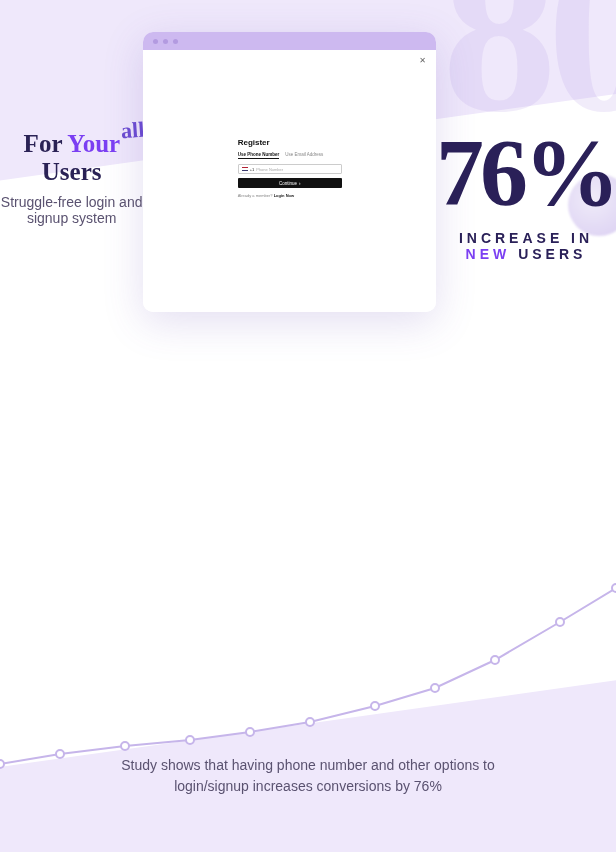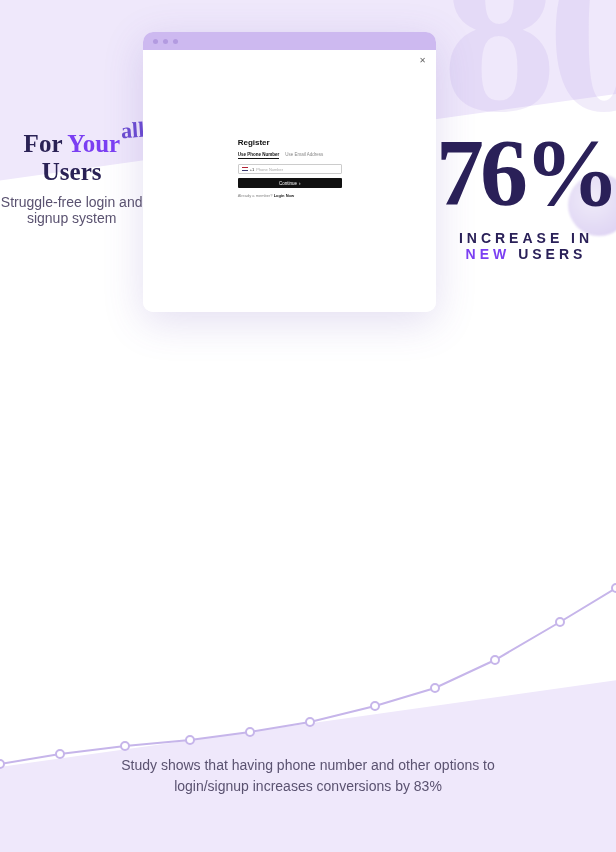--- a/index.html
+++ b/index.html
@@ -313,13 +313,13 @@
 
   <div class="stat-block">
     <div class="blob"></div>
     <div class="stat-num">76%</div>
     <div class="stat-caption">
       <span>INCREASE IN </span><span class="hl">NEW</span><span> USERS</span>
     </div>
   </div>
 </div>
 
-<div class="study-text">Study shows that having phone number and other options to login/signup increases conversions by 83%</div>
+<div class="study-text">Study shows that having phone number and other options to login/signup increases conversions by 76%</div>
 
 </body></html>

